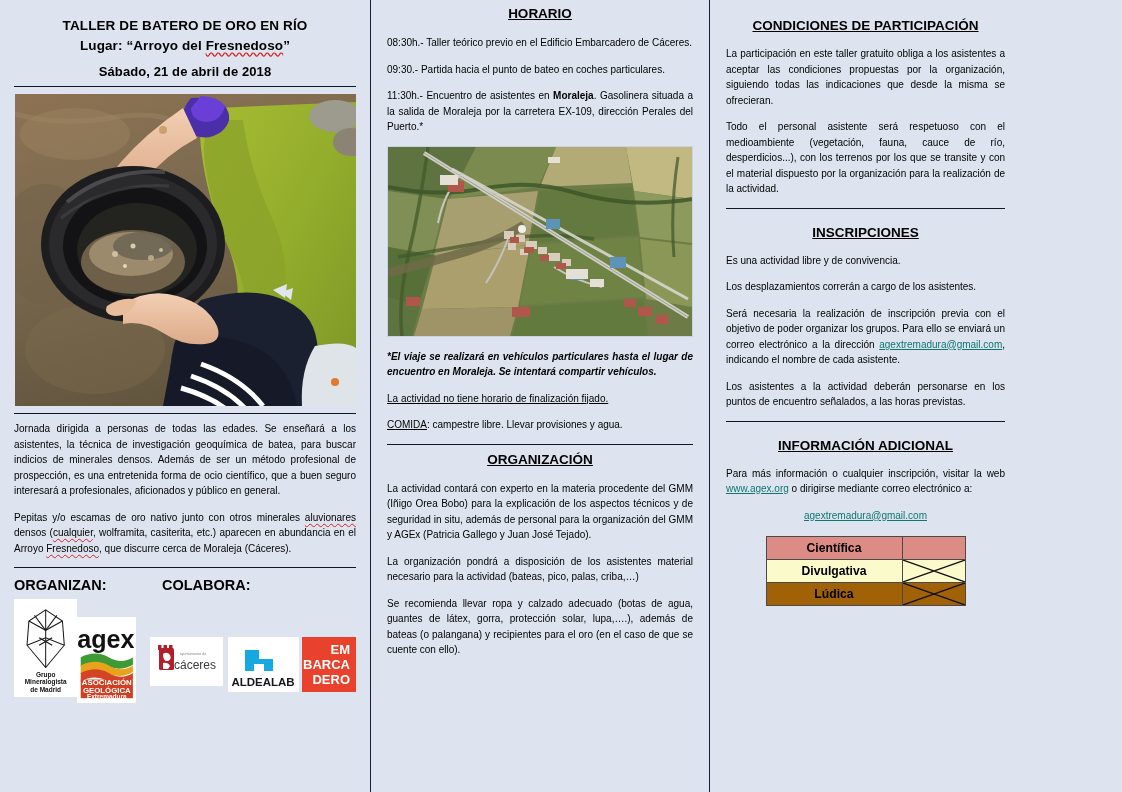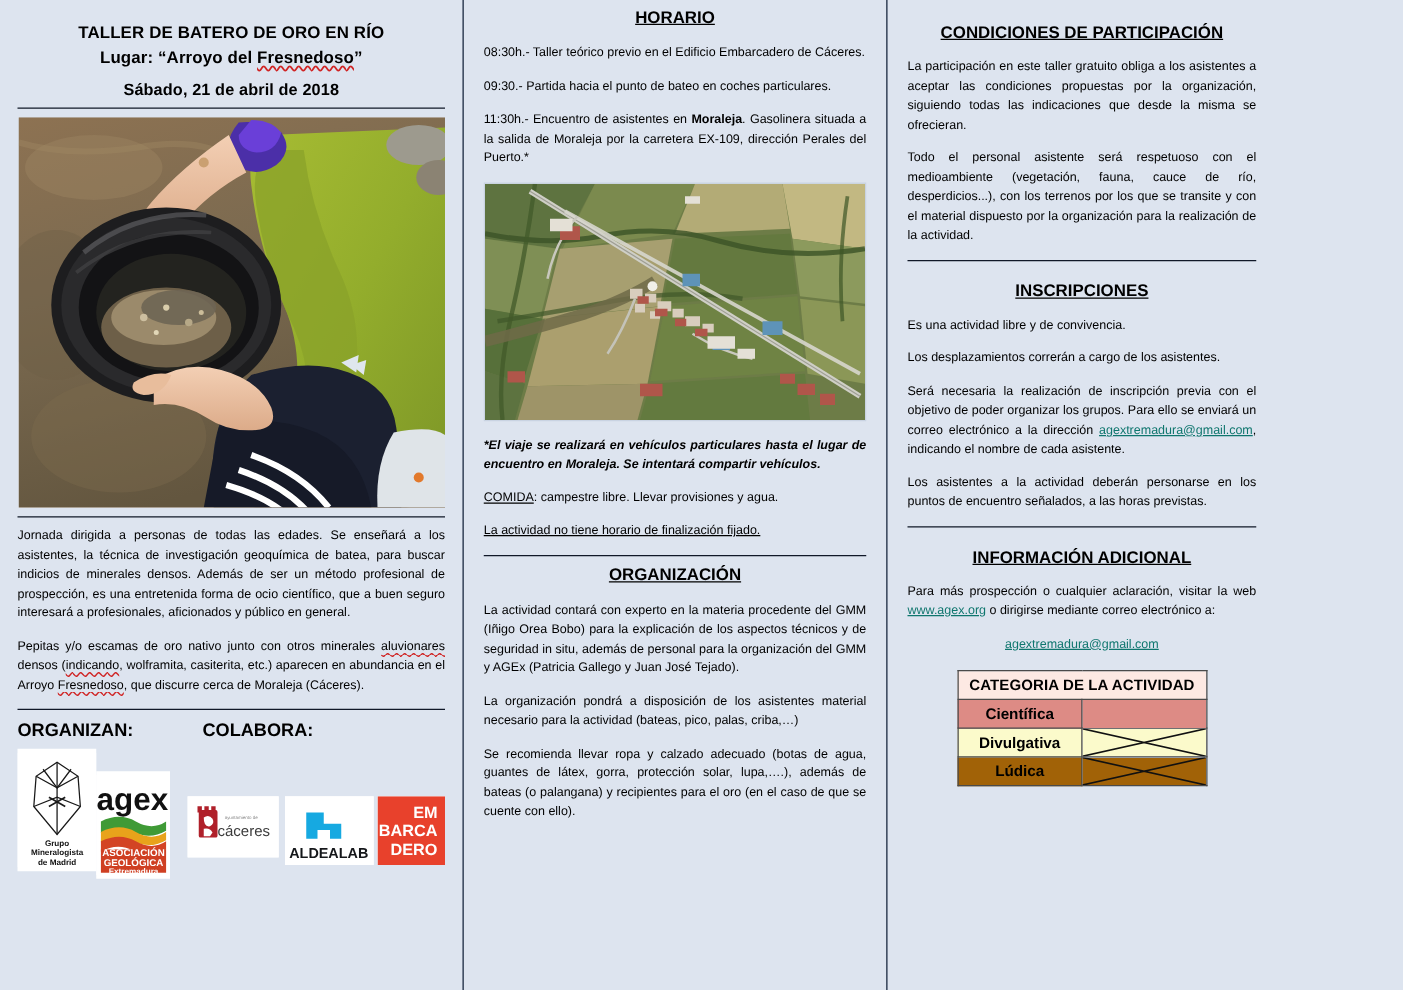--- a/index.html
+++ b/index.html
@@ -238,21 +238,21 @@
         <ellipse cx="320" cy="22" rx="26" ry="16" fill="#9d9a8e"></ellipse>
         <ellipse cx="336" cy="48" rx="18" ry="14" fill="#8b8373"></ellipse>
       </svg>
     </div>
 
     <hr class="rule">
 
     <p class="body">Jornada dirigida a personas de todas las edades. Se enseñará a los asistentes, la técnica de investigación geoquímica de batea, para buscar indicios de minerales densos. Además de ser un método profesional de prospección, es una entretenida forma de ocio científico, que a buen seguro interesará a profesionales, aficionados y público en general.</p>
 
     <p class="body">
-      <span>Pepitas y/o escamas de oro nativo junto con otros minerales </span><span class="sq-red-underline">aluvionares</span><span> densos (</span><span class="sq-red-underline">indicando</span><span>, wolframita, casiterita, etc.) aparecen en abundancia en el Arroyo </span><span class="sq-red-underline">Fresnedoso</span><span>, que discurre cerca de Moraleja (Cáceres).</span>
+      <span>Pepitas y/o escamas de oro nativo junto con otros minerales </span><span class="sq-red-underline">aluvionares</span><span> densos (</span><span class="sq-red-underline">cualquier</span><span>, wolframita, casiterita, etc.) aparecen en abundancia en el Arroyo </span><span class="sq-red-underline">Fresnedoso</span><span>, que discurre cerca de Moraleja (Cáceres).</span>
     </p>
 
     <hr class="rule">
 
     <div class="orgs-head">
       <span class="a">ORGANIZAN:</span>
       <span>COLABORA:</span>
     </div>
 
     <div class="logo-row">
@@ -398,24 +398,24 @@
           <rect x="178" y="122" width="22" height="10"></rect>
           <rect x="202" y="132" width="14" height="8"></rect>
           <rect x="52" y="28" width="18" height="10"></rect>
           <rect x="160" y="10" width="12" height="6"></rect>
         </g>
         <circle cx="134" cy="82" r="4" fill="#f0efe8"></circle>
       </svg>
     </div>
 
     <p class="body i b">*El viaje se realizará en vehículos particulares hasta el lugar de encuentro en Moraleja.  Se intentará compartir vehículos.</p>
+    <p class="body u">La actividad no tiene horario de finalización  fijado.</p>
     <p class="body">
       <span class="u">COMIDA</span><span>: campestre libre. Llevar provisiones y agua.</span>
     </p>
-    <p class="body u">La actividad no tiene horario de finalización  fijado.</p>
 
     <hr class="rule">
 
     <div class="sec-head">ORGANIZACIÓN</div>
 
     <p class="body">La actividad contará con experto en la materia procedente del GMM (Iñigo Orea Bobo) para la explicación de los aspectos técnicos y de seguridad in situ, además de personal para la organización del GMM y AGEx (Patricia Gallego y Juan José Tejado).</p>
     <p class="body">La organización pondrá a disposición de los asistentes material necesario para la actividad (bateas, pico, palas, criba,…)</p>
     <p class="body">Se recomienda llevar ropa y calzado adecuado (botas de agua, guantes de látex, gorra, protección solar, lupa,….), además de bateas (o palangana) y recipientes para el oro (en el caso de que se cuente con ello).</p>
   </div>
 
@@ -435,32 +435,29 @@
     <p class="body">
       <span>Será necesaria la realización de inscripción previa con el objetivo de poder organizar los grupos. Para ello se enviará un correo electrónico a la dirección </span><span class="link">agextremadura@gmail.com</span><span>, indicando el nombre de cada asistente.</span>
     </p>
     <p class="body">Los asistentes a la actividad deberán personarse en los puntos de encuentro señalados, a las horas previstas.</p>
 
     <hr class="rule">
 
     <div class="sec-head">INFORMACIÓN ADICIONAL</div>
 
     <p class="body">
-      <span>Para más prospección o cualquier aclaración, visitar la web </span><span class="link">www.agex.org</span><span> o dirigirse mediante correo electrónico a:</span>
+      <span>Para más información o cualquier inscripción, visitar la web </span><span class="link">www.agex.org</span><span> o dirigirse mediante correo electrónico a:</span>
     </p>
     <p class="body" style="text-align:center;">
       <span class="link">agextremadura@gmail.com</span>
     </p>
 
     <div class="cat-table-wrap">
       <table class="cat">
         <tbody>
-          <tr>
-            <td class="hdr" colspan="2">CATEGORIA DE LA ACTIVIDAD</td>
-          </tr>
           <tr>
             <td class="c-sci">Científica</td>
             <td class="c-sci markcell"></td>
           </tr>
           <tr>
             <td class="c-div">Divulgativa</td>
             <td class="c-div markcell">
               <svg viewBox="0 0 62 21" preserveAspectRatio="none">
                 <path d="M0 0 L62 21 M0 21 L62 0" stroke="#111" stroke-width="1.2" fill="none"></path>
               </svg>

